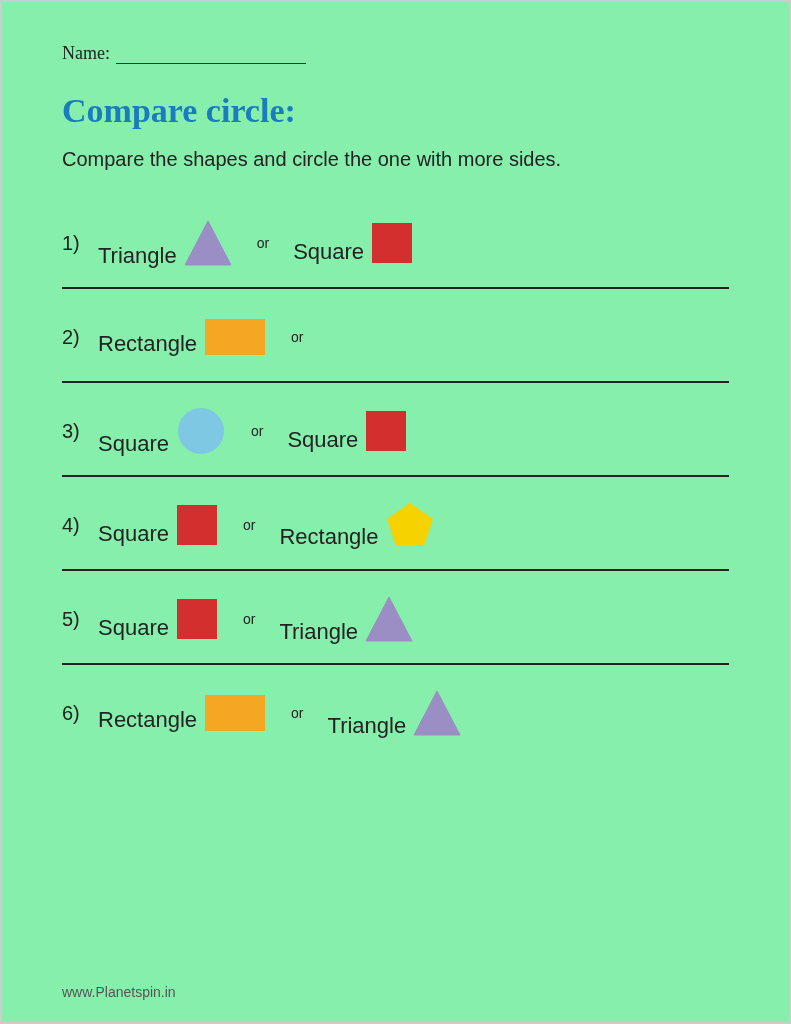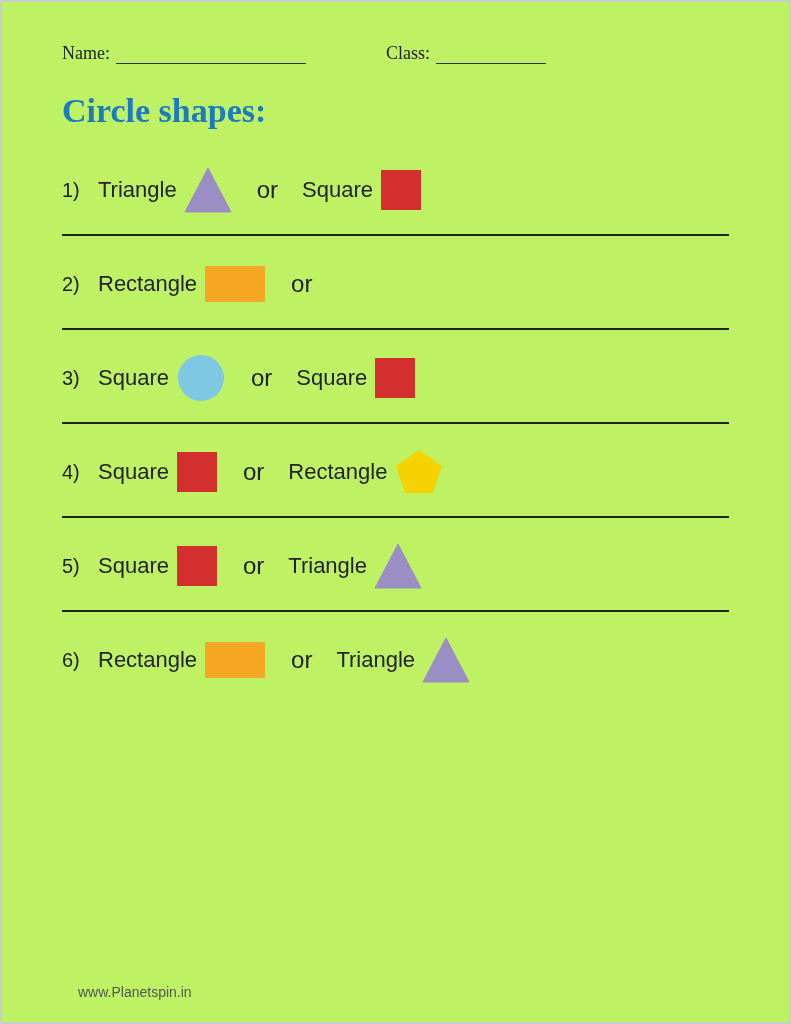--- a/index.html
+++ b/index.html
@@ -9,21 +9,21 @@
       display: flex;
       justify-content: center;
       align-items: center;
       min-height: 100vh;
       font-family: 'Comic Sans MS', 'Chalkboard SE', cursive;
     }
 
     .page {
       width: 791px;
       min-height: 1024px;
-      background: #bef264;
+      background: #86efac;
       border: 2px solid #ccc;
       padding: 40px 60px 40px 60px;
       position: relative;
     }
 
     .header-row {
       display: flex;
       gap: 80px;
       margin-bottom: 28px;
       font-size: 18px;
@@ -71,70 +71,67 @@
 
     .problem-num {
       font-size: 20px;
       color: #222;
       width: 36px;
       font-family: Arial, sans-serif;
     }
 
     .shape-group {
       display: flex;
-      align-items: center;
+      align-items: flex-end;
       gap: 6px;
     }
 
     .shape-label {
       font-size: 22px;
       color: #222;
       font-family: Arial, sans-serif;
     }
 
     .or-text {
-      font-size: 24px;
+      font-size: 14px;
       color: #222;
       margin: 0 24px;
       font-family: Arial, sans-serif;
     }
 
     
     .shape-svg {
       display: inline-block;
       vertical-align: middle;
     }
 
     .footer {
       position: absolute;
       bottom: 22px;
-      left: 76px;
+      left: 60px;
       font-size: 14px;
       color: #555;
       font-family: Arial, sans-serif;
     }
   </style>
 </head>
 <body>
 
 <div class="page">
 
   <div class="header-row">
     <div class="name-field">
       <span>Name:</span>
       <span class="underline" style="width:190px;">&nbsp;</span>
     </div>
-    <div class="class-field">
-      <span>Class:</span>
-      <span class="underline" style="width:110px;">&nbsp;</span>
-    </div>
   </div>
 
-  <div class="title">Circle shapes:</div>
-
+  <div class="title">Compare circle:</div>
+
+  <div class="instructions">Compare the shapes and circle the one with more sides.</div>
 
   <div id="problems-container">
       <div class="problem-row">
       <span class="problem-num">1)</span>
       <div class="shape-group">
         <span class="shape-label">Triangle</span>
         <span class="shape-svg-wrap"><svg class="shape-svg" width="50" height="52" viewBox="0 0 50 52">
           <polygon points="25,4 48,48 2,48" fill="#9b8ec4" stroke="#9b8ec4" stroke-linejoin="round"></polygon>
         </svg></span>
       </div>

